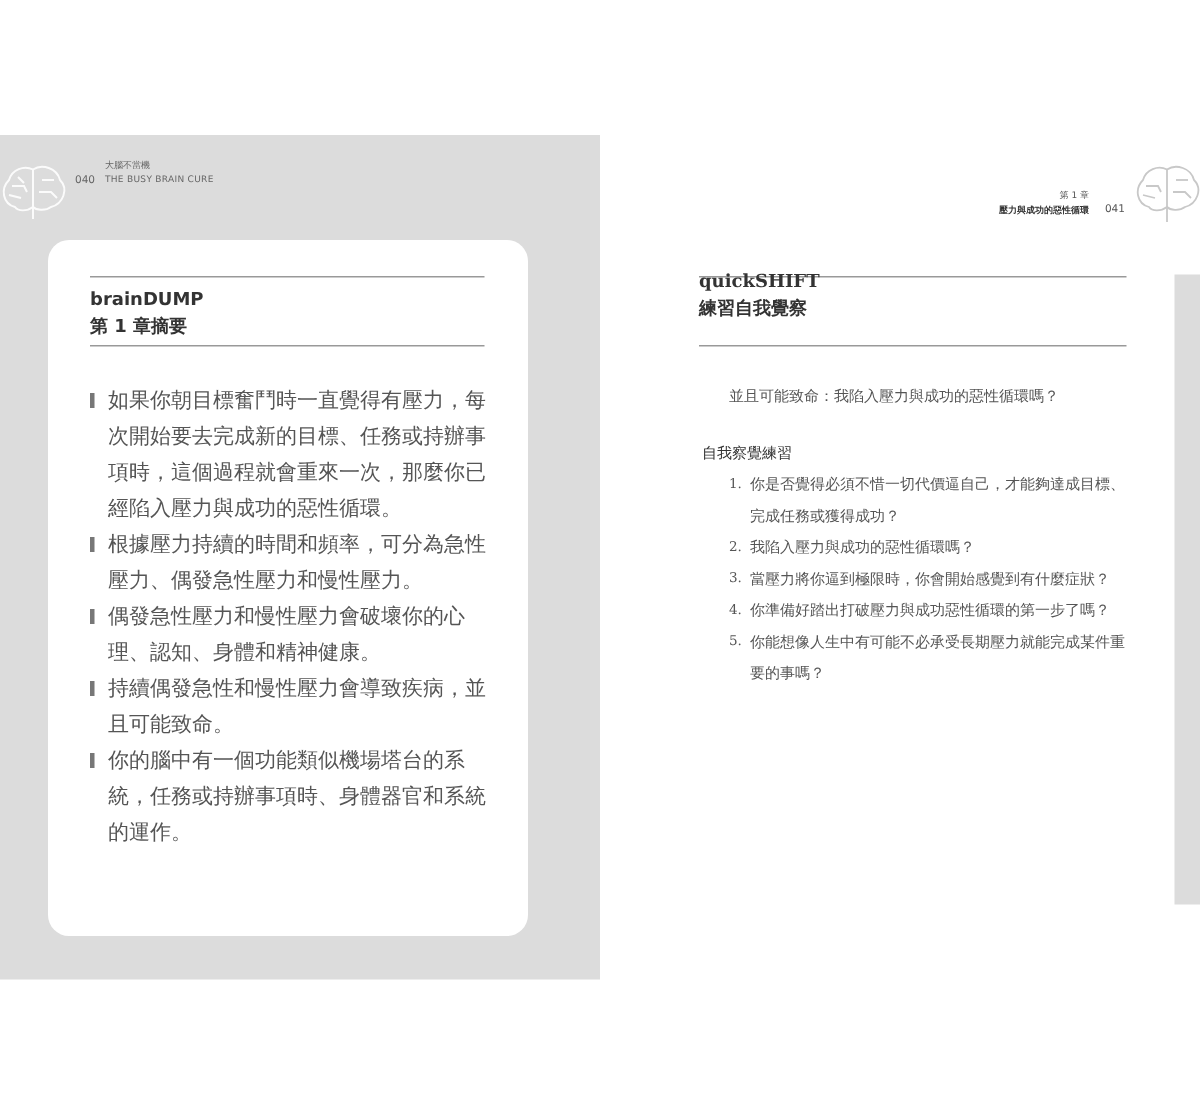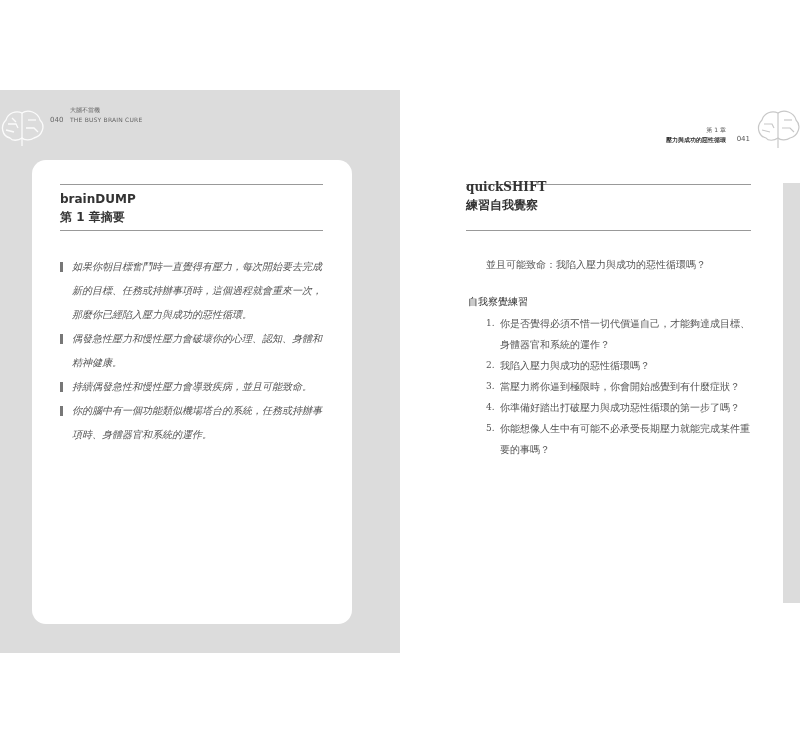--- a/index.html
+++ b/index.html
@@ -38,21 +38,21 @@
   .rule { position:absolute; height:1px; background:#999; }
   .box-title {
     position:absolute; line-height:18px;
   }
   .box-title .en { font-family:"DejaVu Sans","Liberation Sans",sans-serif; font-weight:bold; font-size:12px; color:#333; }
   .box-title .zh { font-family:"DejaVu Sans","Liberation Sans",sans-serif; font-weight:bold; font-size:12px; color:#333; }
   .box-title.serif .en, .box-title.serif .zh { font-family:"DejaVu Serif","Liberation Serif",serif; }
 
   .bullets { position:absolute; left:58px; top:255px; width:268px; list-style:none; margin:0; padding:0; }
   .bullets li {
-    position:relative; padding-left:14px; font-size:10px; line-height:24px; color:#555; margin:0;font-style:italic;
+    position:relative; padding-left:14px; font-size:14px; line-height:24px; color:#555; margin:0;
   }
   .bullet-mark {
     position:absolute; left:2px; top:7px; width:3px; height:10px; background:#777;
   }
 
   .prompt { position:absolute; left:486px; top:255px; font-size:10px; color:#555; line-height:20px; }
   .section-heading { position:absolute; left:468px; top:295px; font-size:10px; font-weight:normal; color:#333; }
   .questions { position:absolute; left:486px; top:313px; width:270px; margin:0; padding:0; list-style:none; }
   .questions li { position:relative; padding-left:14px; font-size:10px; line-height:21px; color:#555; }
   .qnum { position:absolute; left:0; top:0; font-size:9px; }
@@ -82,20 +82,21 @@
 <div class="card"></div>
 <div class="rule" style="left:60px;top:184px;width:263px;"></div>
 <div class="box-title" style="left:60px;top:190px;width:263px;">
   <div class="en">brainDUMP</div>
   <div class="zh">第 1 章摘要</div>
 </div>
 <div class="rule" style="left:60px;top:230px;width:263px;"></div>
 
 <ul class="bullets">
   <li><span class="bullet-mark"></span><span>如果你朝目標奮鬥時一直覺得有壓力，每次開始要去完成新的目標、任務或持辦事項時，這個過程就會重來一次，那麼你已經陷入壓力與成功的惡性循環。</span></li>
+  <li><span class="bullet-mark"></span><span>根據壓力持續的時間和頻率，可分為急性壓力、偶發急性壓力和慢性壓力。</span></li>
   <li><span class="bullet-mark"></span><span>偶發急性壓力和慢性壓力會破壞你的心理、認知、身體和精神健康。</span></li>
   <li><span class="bullet-mark"></span><span>持續偶發急性和慢性壓力會導致疾病，並且可能致命。</span></li>
   <li><span class="bullet-mark"></span><span>你的腦中有一個功能類似機場塔台的系統，任務或持辦事項時、身體器官和系統的運作。</span></li>
 </ul>
 
 <div class="right-gray"></div>
 <svg class="brain-icon" style="left:756px;top:108px" width="44" height="42" viewBox="0 0 44 42">
   <g fill="none" stroke="#c8c8c8" stroke-width="1.2">
     <path d="M10 30 C2 28 0 18 6 12 C8 5 16 2 22 5 C28 1 38 4 40 12 C46 18 42 28 34 30 C30 33 24 32 22 30 C18 33 12 33 10 30 Z"></path>
     <path d="M22 5 L22 40"></path>
@@ -114,18 +115,18 @@
 <div class="rule" style="left:466px;top:184px;width:285px;"></div>
 <div class="box-title serif" style="left:466px;top:178px;width:285px;">
   <div class="en">quickSHIFT</div>
   <div class="zh">練習自我覺察</div>
 </div>
 <div class="rule" style="left:466px;top:230px;width:285px;"></div>
 
 <div class="prompt">並且可能致命：我陷入壓力與成功的惡性循環嗎？</div>
 <div class="section-heading">自我察覺練習</div>
 <ol class="questions">
-  <li><span class="qnum">1.</span><span>你是否覺得必須不惜一切代價逼自己，才能夠達成目標、身體器官和系統的運作？</span></li>
+  <li><span class="qnum">1.</span><span>你是否覺得必須不惜一切代價逼自己，才能夠達成目標、完成任務或獲得成功？</span></li>
   <li><span class="qnum">2.</span><span>我陷入壓力與成功的惡性循環嗎？</span></li>
   <li><span class="qnum">3.</span><span>當壓力將你逼到極限時，你會開始感覺到有什麼症狀？</span></li>
   <li><span class="qnum">4.</span><span>你準備好踏出打破壓力與成功惡性循環的第一步了嗎？</span></li>
   <li><span class="qnum">5.</span><span>你能想像人生中有可能不必承受長期壓力就能完成某件重要的事嗎？</span></li>
 </ol>
 
 </body></html>

